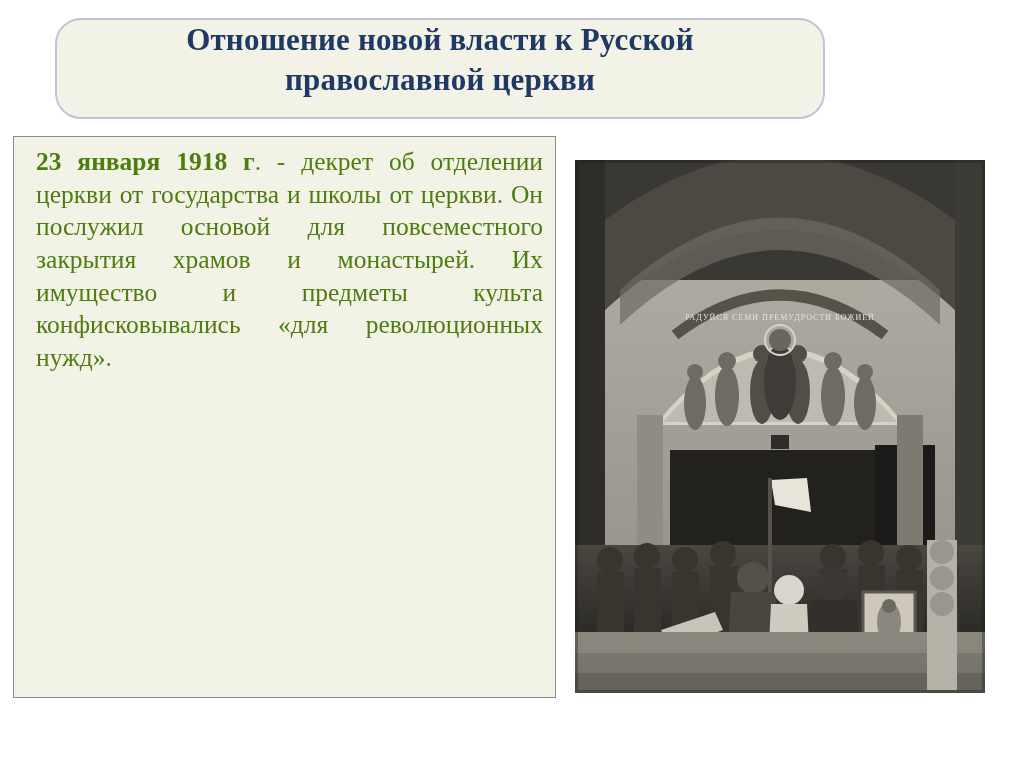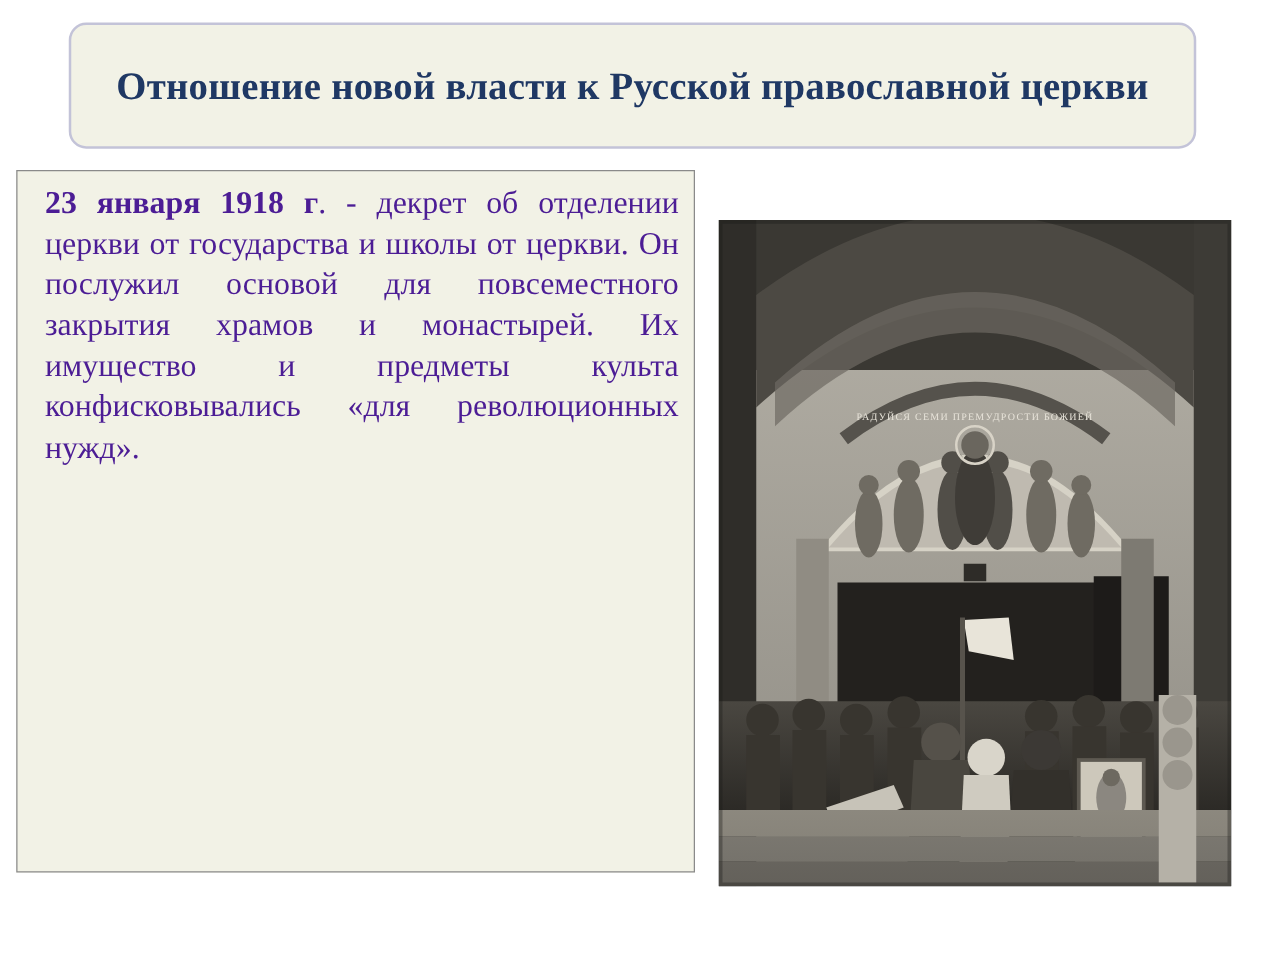--- a/index.html
+++ b/index.html
@@ -20,28 +20,28 @@
     width: 1024px;
     height: 767px;
     background: #ffffff;
   }
 
   
   .title-banner {
     position: absolute;
     left: 55px;
     top: 18px;
-    width: 902px;
+    width: 770px;
     height: 101px;
     background: #f2f2e6;
     border: 2px solid #c3c3d8;
-    border-radius: 14px;
+    border-radius: 26px;
     box-sizing: border-box;
     display: flex;
-    align-items: center;
+    align-items: flex-start;
     justify-content: center;
   }
   .title-text {
     font-family: "Liberation Serif", serif;
     font-weight: bold;
     font-size: 31px;
     line-height: 1.28;
     color: #1f3864;
     text-align: center;
     letter-spacing: 0.2px;
@@ -57,36 +57,36 @@
     height: 562px;
     background: #f2f2e6;
     border: 1px solid #8a8a8a;
     box-sizing: border-box;
     padding: 9px 12px 6px 22px;
   }
   .para {
     font-family: "Liberation Serif", serif;
     font-size: 25.5px;
     line-height: 1.28;
-    color: #4c1d95;
+    color: #4d7c0f;
     text-align: justify;
     margin: 0 0 1px 0;
   }
   .para.jst {
     text-align: justify;
     text-align-last: left;
   }
   .para b { font-weight: bold; }
   .spacer-sm { height: 4px; }
 
   
   .photo-frame {
     position: absolute;
     left: 575px;
-    top: 176px;
+    top: 160px;
     width: 410px;
     height: 533px;
     background: #2e2e2e;
     overflow: hidden;
   }
   .photo-svg { display: block; width: 100%; height: 100%; }
 </style>
 </head>
 <body>
 

